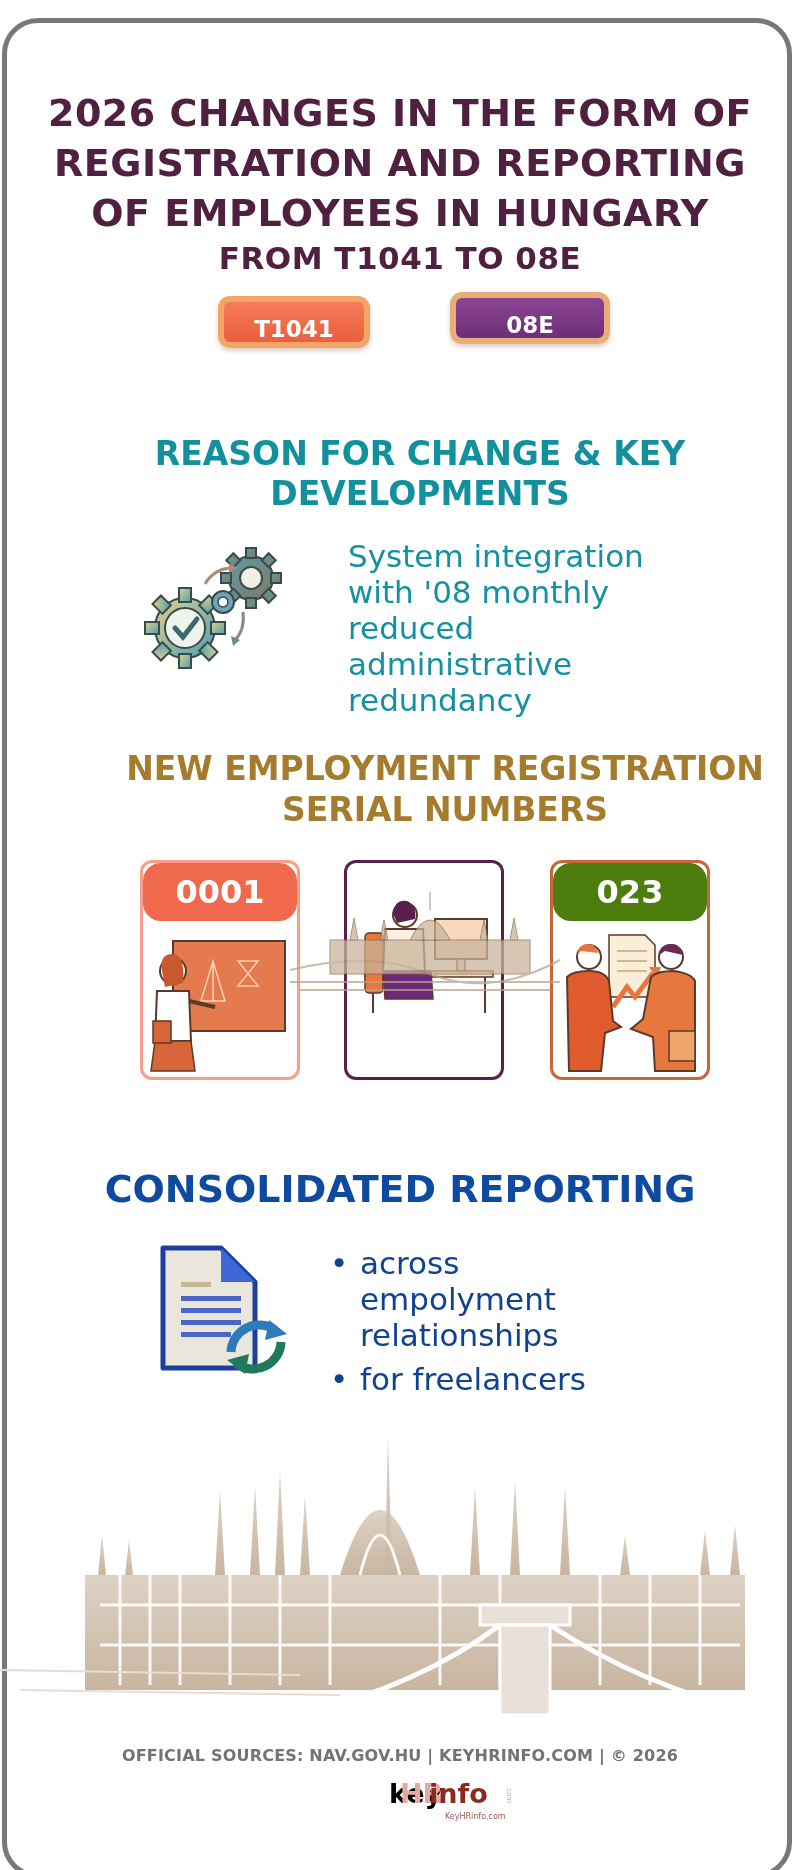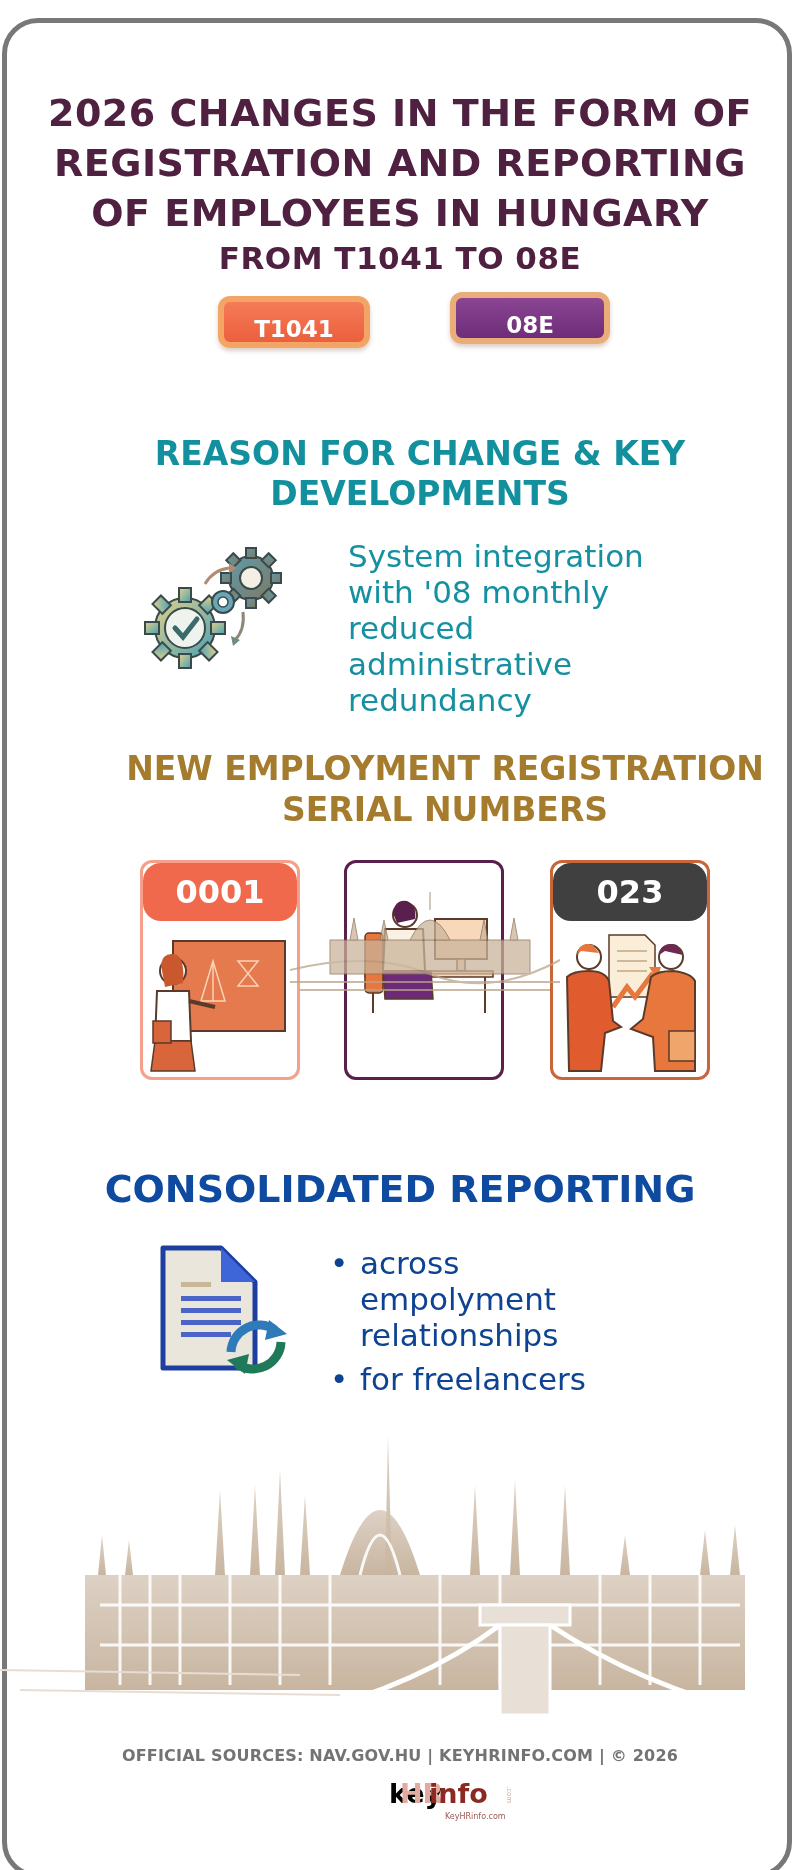--- a/index.html
+++ b/index.html
@@ -50,21 +50,21 @@
   .card-head {
     height: 58px; color: #fff; font-weight: bold; font-size: 32px; text-align: center; line-height: 58px;
     font-family: "DejaVu Sans", sans-serif;
     border-radius: 18px;
   }
   .card-1 { left: 140px; border-color: #f4a08a; }
   .card-1 .card-head { background: #f0694d; }
   .card-2 { left: 344px; border-color: #5a1f4d; }
   .card-2 .card-head { background: #5a1f4d; }
   .card-3 { left: 550px; border-color: #c8663a; }
-  .card-3 .card-head { background: #404040; }
+  .card-3 .card-head { background: #4d7c0f; }
   .card svg { display:block; }
 
   .parliament-mini { position: absolute; left: 290px; top: 890px; width: 270px; height: 110px; opacity: 0.75; }
 
   .h-consol {
     position: absolute; left: 0; top: 1165px; width: 800px; text-align: center;
     color: #0e4aa0; font-weight: bold; font-size: 38px; line-height: 48px;
     font-family: "DejaVu Sans", sans-serif;
   }
   .doc-icon { position: absolute; left: 155px; top: 1240px; width: 135px; height: 140px; }

